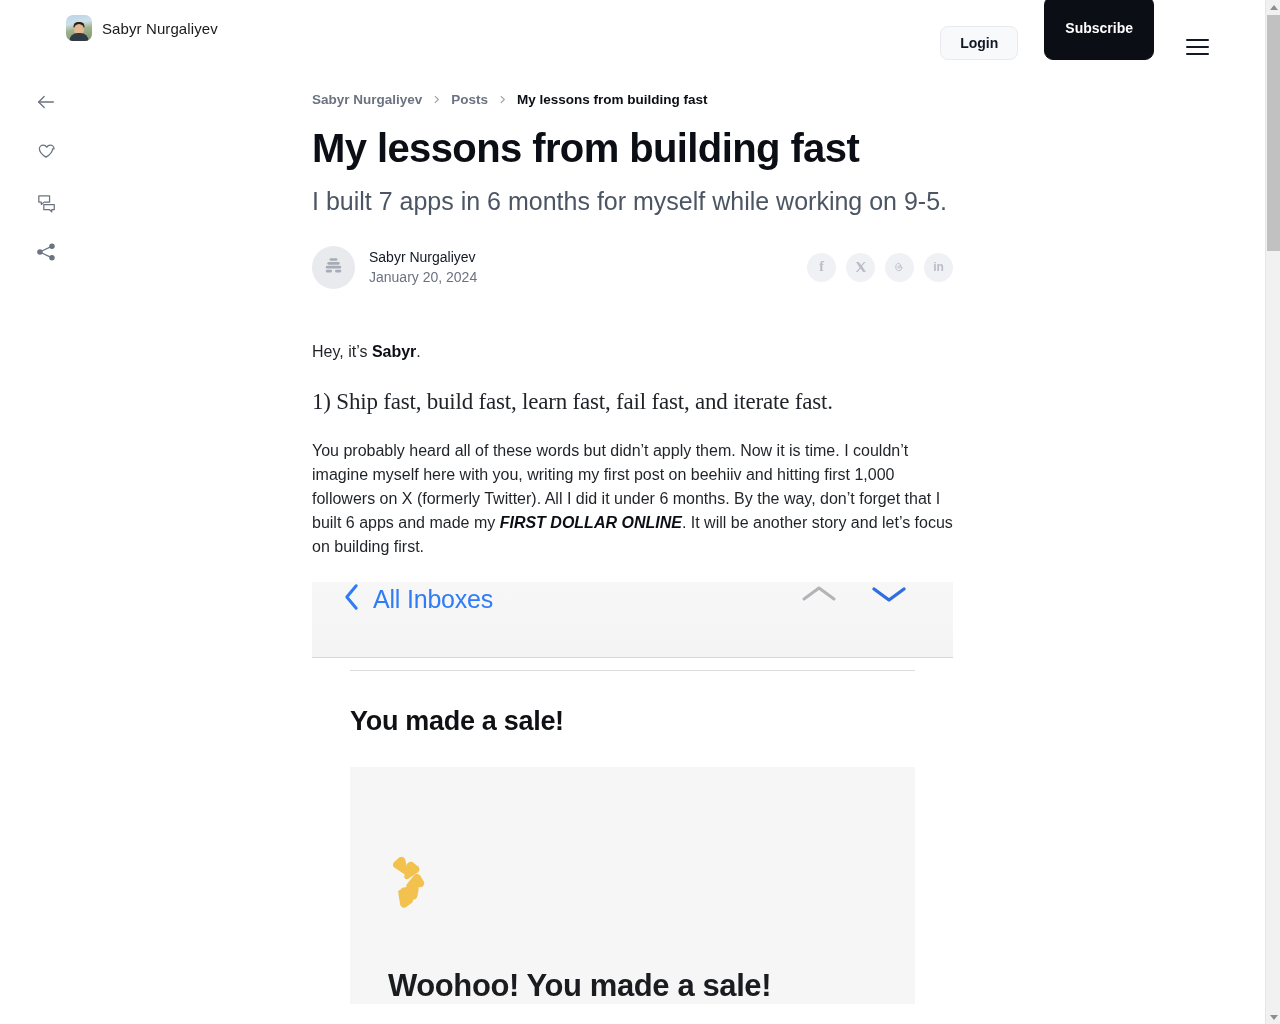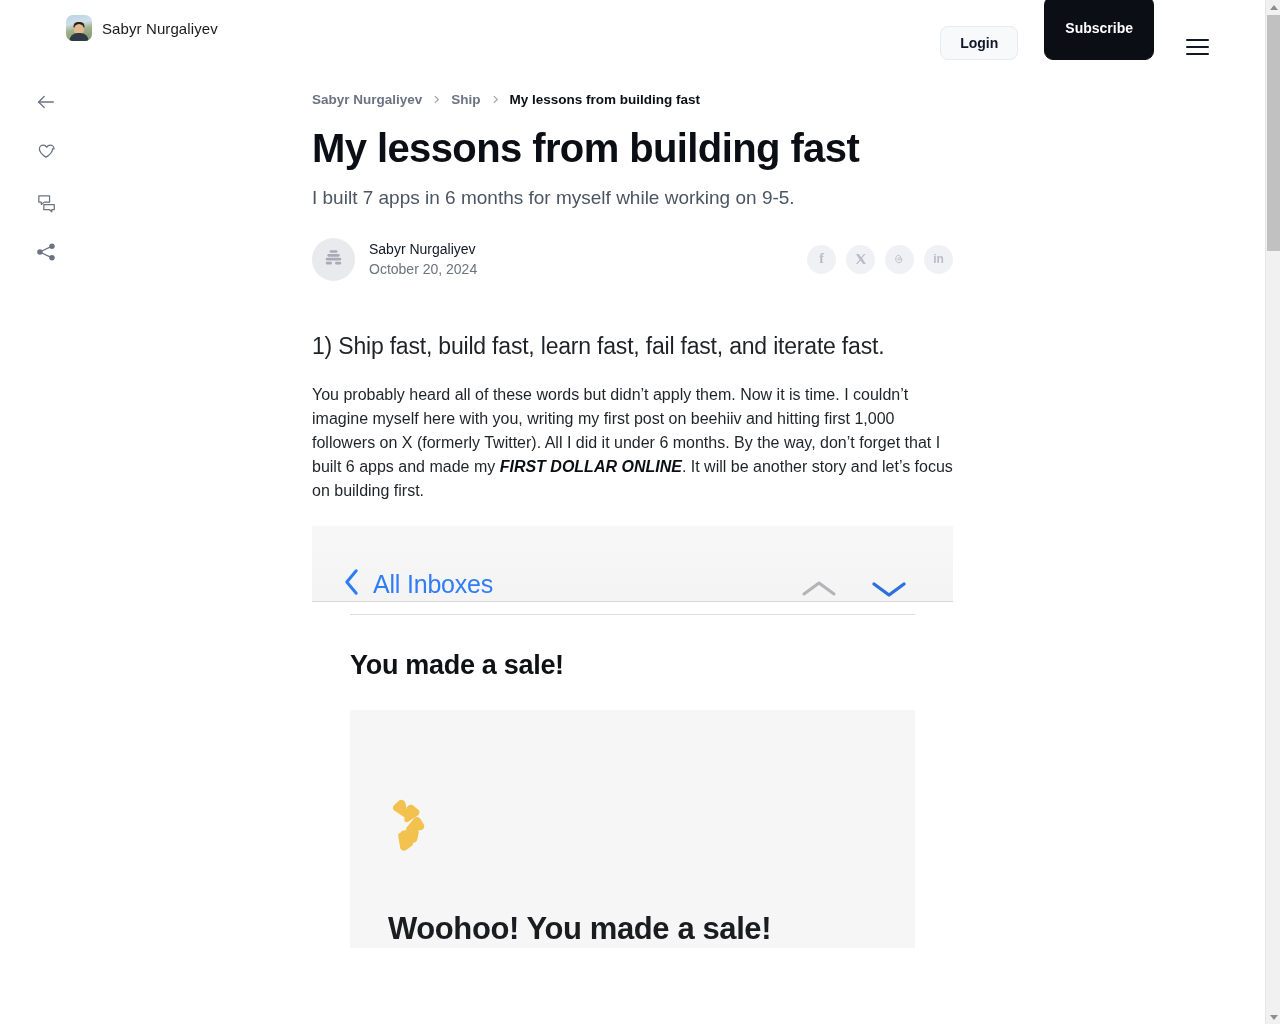--- a/index.html
+++ b/index.html
@@ -135,21 +135,21 @@
   .bc-sep { color: #9ca3af; font-weight: 400; font-size: 13px; }
   .bc-sep svg { display: block; }
 
   #post-title {
     margin: 20px 0 0 0;
     font-size: 40px; line-height: 1.08; font-weight: 700;
     color: #0b0e14; letter-spacing: -0.6px;
   }
   #post-subtitle {
     margin: 15px 0 0 0;
-    font-size: 19px; line-height: 1.35; font-weight: 400;
+    font-size: 25px; line-height: 1.35; font-weight: 400;
     color: #4b5563;
   }
 
   #byline {
     margin-top: 26px; height: 46px;
     display: flex; align-items: center;
   }
   .byline-avatar {
     width: 43px; height: 43px; border-radius: 50%;
     background: #e9eaee; flex: 0 0 auto;
@@ -185,39 +185,39 @@
   
   #post-body { margin-top: 50px; }
   #post-body p {
     margin: 0 0 23px 0;
     font-size: 16px; line-height: 24px; color: #1f2328;
   }
   #post-body p.tight { margin-bottom: 24px; }
   #post-body h2 {
     margin: 24px 0 22px 0;
     font-size: 23px; line-height: 1.25; font-weight: 400;
-    color: #1f2328; letter-spacing: -0.2px;
+    color: #1f2328; letter-spacing: -0.2px; font-family: Liberation Serif, serif;
   }
   #post-body strong { font-weight: 700; color: #0b0e14; }
   #post-body em.bi {
     font-weight: 700; font-style: italic; color: #0b0e14;
   }
 
   
   #embed {
     margin-top: 6px;
     width: 641px;
     background: #ffffff;
     overflow: hidden;
   }
   .mail-bar {
     height: 76px;
     background: linear-gradient(180deg,#f7f7f8 0%,#f4f4f5 100%);
     border-bottom: 1px solid #d8d8dc;
-    display: flex; align-items: flex-end;
+    display: flex; align-items: flex-start;
     padding: 0 44px 0 30px;
   }
   .mail-back {
     display: flex; align-items: center; gap: 12px; cursor: pointer;
   }
   .mail-back-label {
     font-size: 25px; color: #2f7cf6; font-weight: 400;
     letter-spacing: -0.2px;
   }
   .mail-navs {
@@ -305,21 +305,21 @@
 
 <div id="article">
 
   <nav id="breadcrumb">
     <span class="bc-link">Sabyr Nurgaliyev</span>
     <span class="bc-sep">
       <svg width="11" height="11" viewBox="0 0 24 24" fill="none" stroke="#9ca3af" stroke-width="2.4" stroke-linecap="round" stroke-linejoin="round">
           <polyline points="9,5 16,12 9,19"></polyline>
         </svg>
     </span>
-    <span class="bc-link">Ship</span>
+    <span class="bc-link">Posts</span>
     <span class="bc-sep">
       <svg width="11" height="11" viewBox="0 0 24 24" fill="none" stroke="#9ca3af" stroke-width="2.4" stroke-linecap="round" stroke-linejoin="round">
           <polyline points="9,5 16,12 9,19"></polyline>
         </svg>
     </span>
     <span class="bc-current">My lessons from building fast</span>
   </nav>
 
   <h1 id="post-title">My lessons from building fast</h1>
   <p id="post-subtitle">I built 7 apps in 6 months for myself while working on 9-5.</p>
@@ -331,21 +331,21 @@
           <rect x="7.5" y="3.6" width="9" height="3" rx="1.5"></rect>
           <rect x="5" y="8" width="14" height="3" rx="1.5"></rect>
           <rect x="3.2" y="12.4" width="17.6" height="3" rx="1.5"></rect>
           <rect x="3.2" y="16.8" width="7" height="3.1" rx="1.2"></rect>
           <rect x="13.8" y="16.8" width="7" height="3.1" rx="1.2"></rect>
         </svg>
       </span>
     </div>
     <div class="byline-text">
       <div class="byline-name">Sabyr Nurgaliyev</div>
-      <div class="byline-date">October 20, 2024</div>
+      <div class="byline-date">January 20, 2024</div>
     </div>
 
     <div class="share-group">
       <div class="share-btn">
         <span class="f-glyph">f</span>
       </div>
       <div class="share-btn">
         <svg width="12" height="12" viewBox="0 0 24 24" fill="#b9bdc7">
           <path d="M2.2 2h5.3l5 6.6L17.8 2h3.4l-7.1 8.1 7.6 11.9h-5.3l-5.3-7-6 7H1.7l7.6-8.7L2.2 2z"></path>
         </svg>
@@ -355,20 +355,21 @@
           <path d="M16.5 12.6c0-2.3-2-3.6-4.4-3.6-2 0-3.4 1-3.4 2.3 0 1.2 1.1 1.9 2.4 1.9 2 0 3.1-1.5 3.1-4.3 0-2.6-1.6-4.4-4.2-4.4-2.9 0-4.9 2.4-4.9 6.5s2 6.9 5.6 6.9c3.3 0 5.4-2.1 5.8-5.3"></path>
         </svg>
       </div>
       <div class="share-btn">
         <span class="in-glyph">in</span>
       </div>
     </div>
   </div>
 
   <div id="post-body">
+    <p class="tight"><span>Hey, it’s </span><strong>Sabyr</strong><span>.</span></p>
 
 
     <h2>1) Ship fast, build fast, learn fast, fail fast, and iterate fast.</h2>
 
     <p><span>You probably heard all of these words but didn’t apply them. Now it is time. I couldn’t imagine myself here with you, writing my first post on beehiiv and hitting first 1,000 followers on X (formerly Twitter). All I did it under 6 months. By the way, don’t forget that I built 6 apps and made my </span><em class="bi">FIRST DOLLAR ONLINE</em><span>. It will be another story and let’s focus on building first.</span></p>
   </div>
 
   <div id="embed">
     <div class="mail-bar">
       <div class="mail-back">

